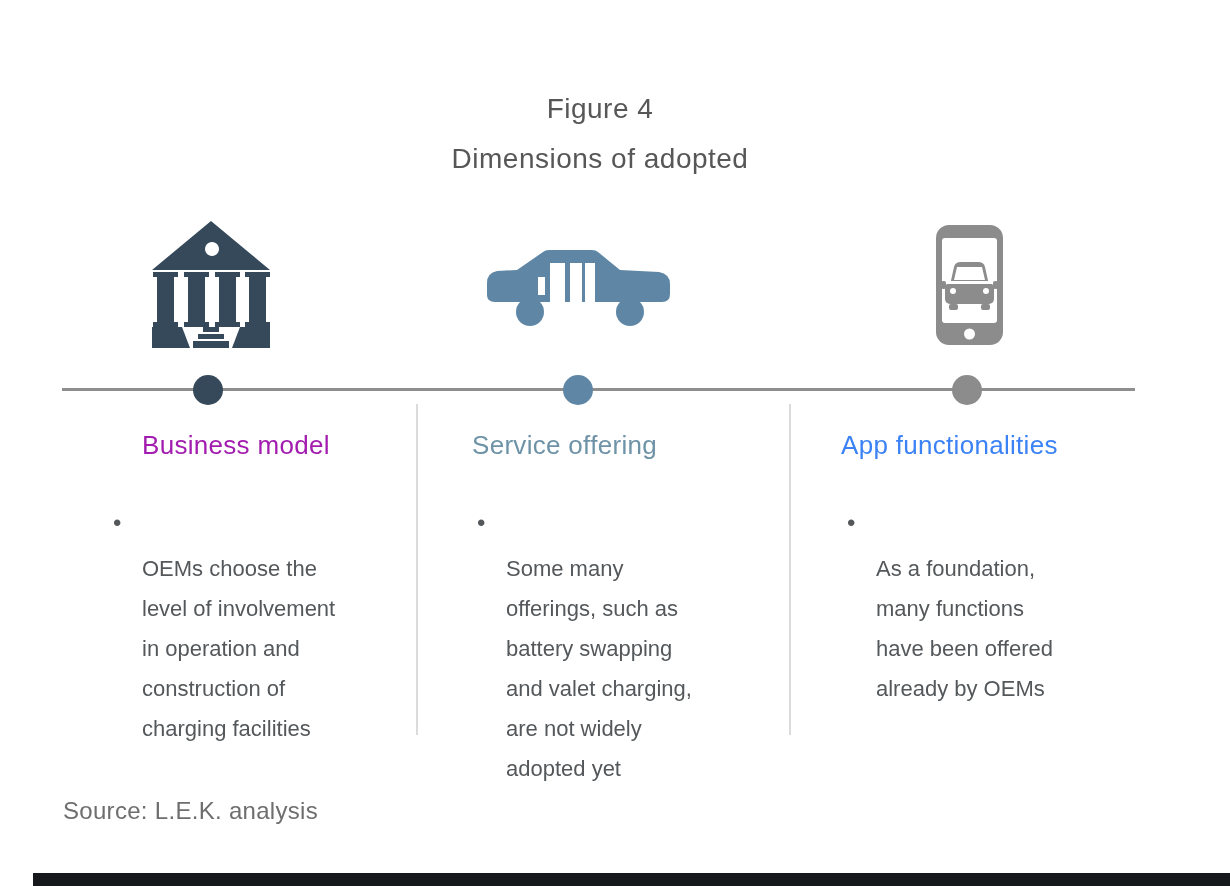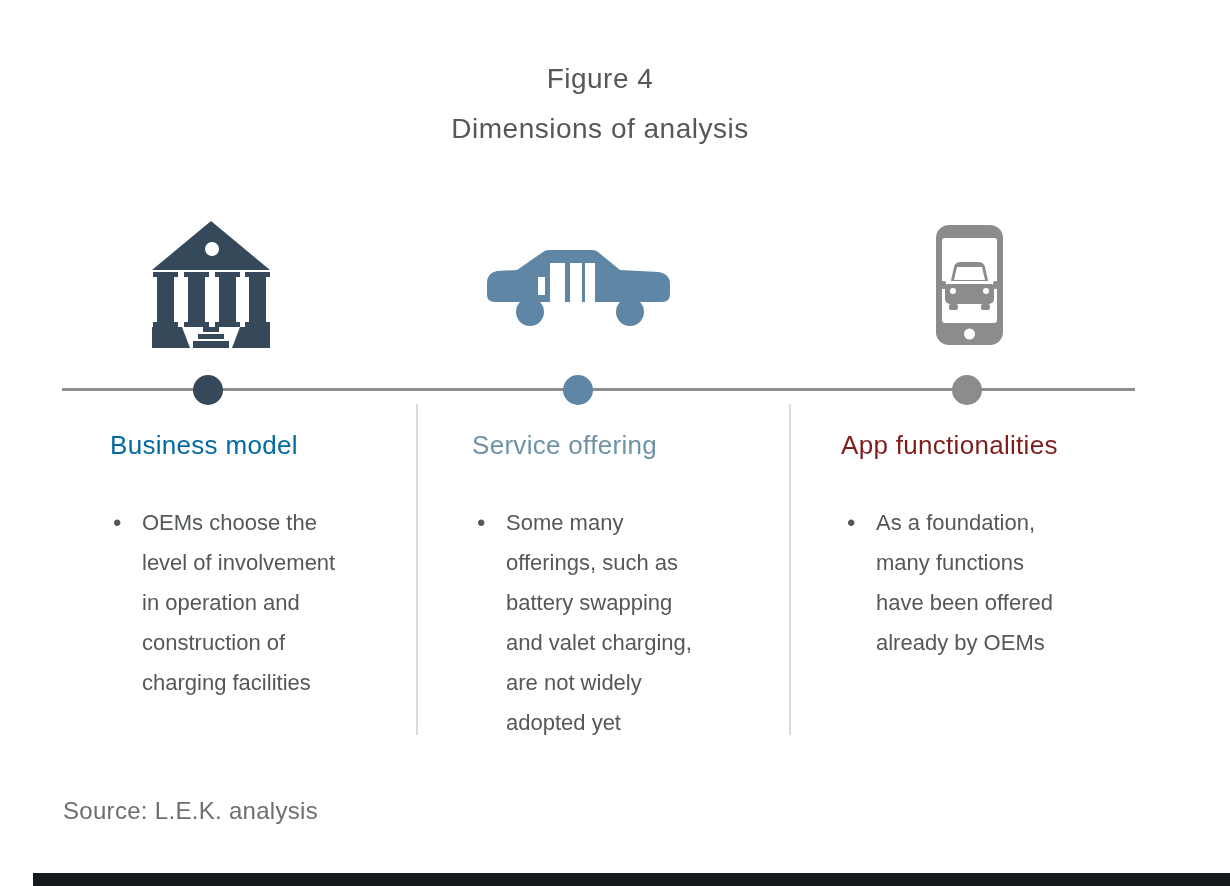--- a/index.html
+++ b/index.html
@@ -7,21 +7,21 @@
   .page {
     position: relative;
     width: 1230px;
     height: 886px;
     background: #ffffff;
     overflow: hidden;
     font-family: "Liberation Sans", "DejaVu Sans", sans-serif;
   }
   .title-block {
     position: absolute;
-    left: 0; top: 54px;
+    left: 0; top: 84px;
     width: 1200px;
     text-align: center;
     color: #575757;
     font-size: 28px;
     line-height: 50px;
     letter-spacing: 0.5px;
   }
   .timeline-line {
     position: absolute;
     left: 62px; top: 388px;
@@ -72,20 +72,21 @@
   .bullet-marker {
     position: absolute;
     left: 0; top: 0;
     font-size: 24px;
     line-height: 40px;
   }
   .bullet-text {
     display: block;
     padding-left: 29px;
     white-space: pre-line;
+    margin-top: 46px;
   }
   .source-note {
     position: absolute;
     left: 63px; top: 797px;
     color: #6E6E6E;
     font-size: 24px;
     letter-spacing: 0.3px;
   }
   .footer-bar {
     position: absolute;
@@ -93,21 +94,21 @@
     height: 13px;
   }
 </style>
 </head>
 <body>
 
 <div class="page">
 
   <div class="title-block">
     <div>Figure 4</div>
-    <div>Dimensions of analysis</div>
+    <div>Dimensions of adopted</div>
   </div>
 
   <svg class="icon icon-bank" viewBox="0 0 118 127" fill="currentColor" style="color: rgb(53, 73, 90);">
     <path fill-rule="evenodd" d="M59,0 L118,49 L0,49 Z M60,21 a7,7 0 1,0 0.02,0 Z"></path>
     <g>
       <rect x="1" y="51" width="25" height="5"></rect>
         <rect x="5" y="56" width="17" height="45"></rect>
         <rect x="1" y="101" width="25" height="5"></rect>
       <rect x="32" y="51" width="25" height="5"></rect>
         <rect x="36" y="56" width="17" height="45"></rect>
@@ -159,23 +160,23 @@
   </svg>
 
   <div class="timeline-line" style="background: rgb(142, 142, 142);"></div>
   <div class="timeline-dot dot-1" style="background: rgb(53, 73, 90);"></div>
   <div class="timeline-dot dot-2" style="background: rgb(95, 135, 165);"></div>
   <div class="timeline-dot dot-3" style="background: rgb(140, 140, 140);"></div>
 
   <div class="v-divider div-1" style="background: rgb(219, 219, 219);"></div>
   <div class="v-divider div-2" style="background: rgb(219, 219, 219);"></div>
 
-  <h2 class="col-header h-1" style="color: #0369a1;">Business model</h2>
+  <h2 class="col-header h-1" style="color: #a21caf; margin-left: 32px;">Business model</h2>
   <h2 class="col-header h-2" style="color: rgb(110, 147, 167);">Service offering</h2>
-  <h2 class="col-header h-3" style="color: #7f1d1d;">App functionalities</h2>
+  <h2 class="col-header h-3" style="color: #3b82f6;">App functionalities</h2>
 
   <div class="bullet-item b-1">
     <span class="bullet-marker">•</span>
     <span class="bullet-text">OEMs choose the
 level of involvement
 in operation and
 construction of
 charging facilities</span>
   </div>
   <div class="bullet-item b-2">

